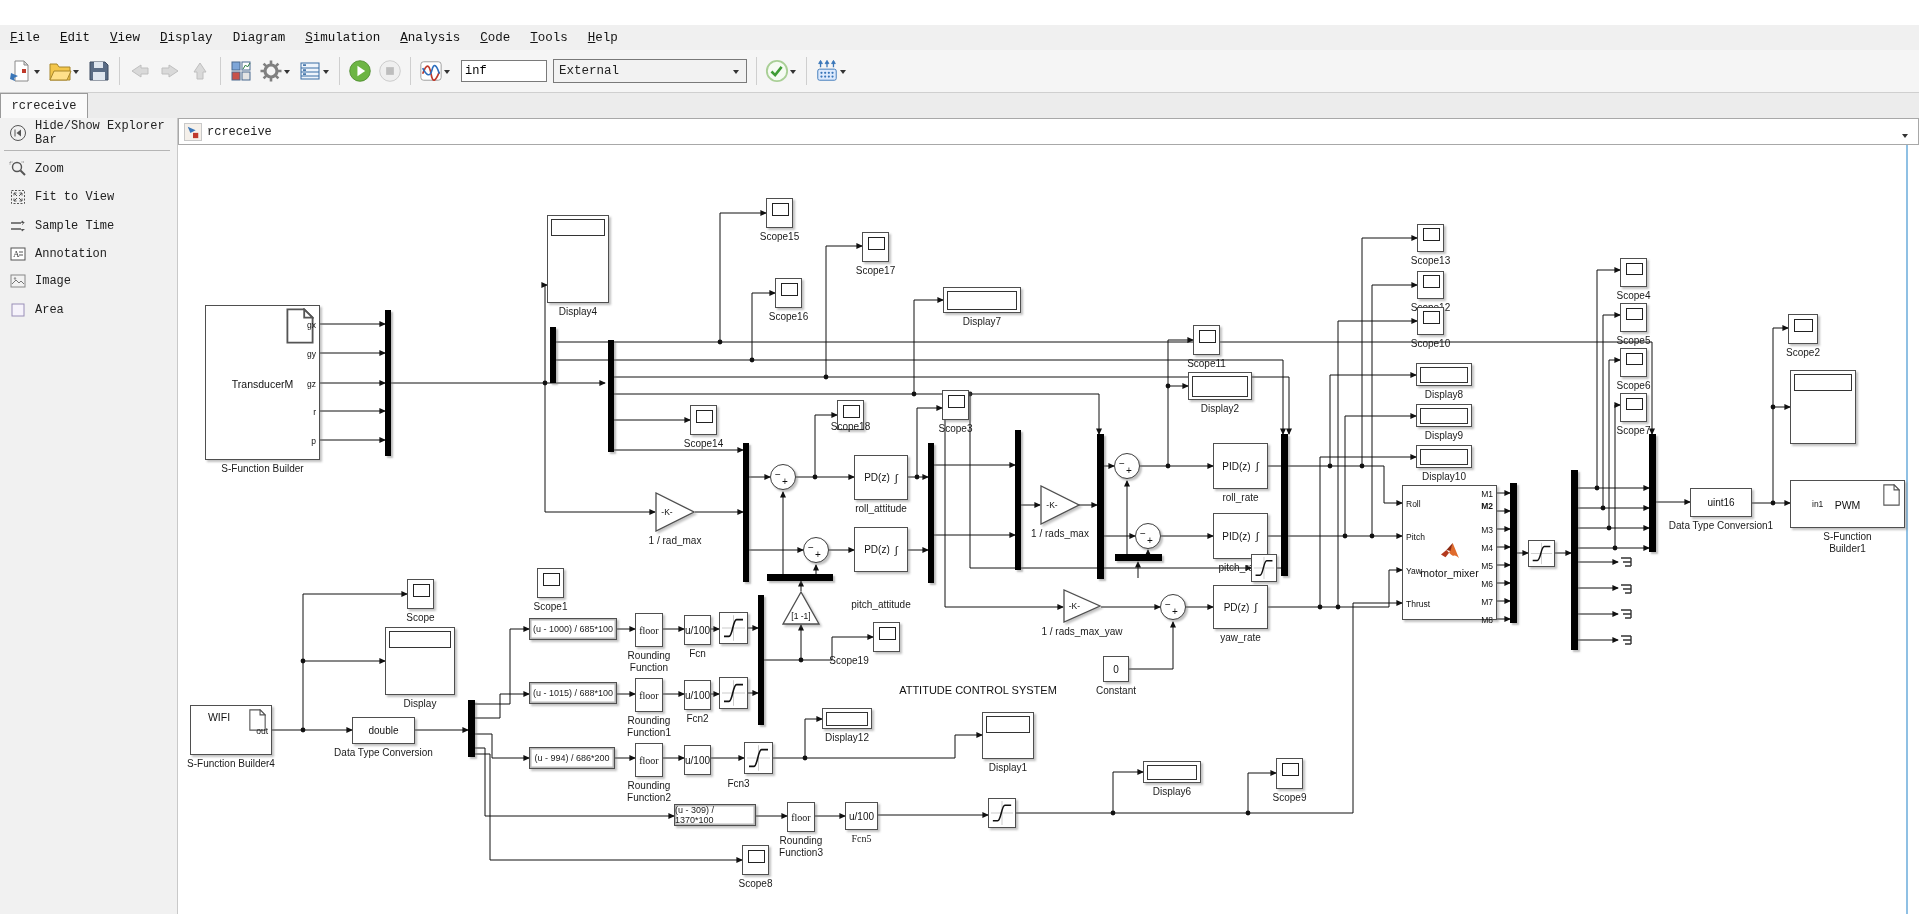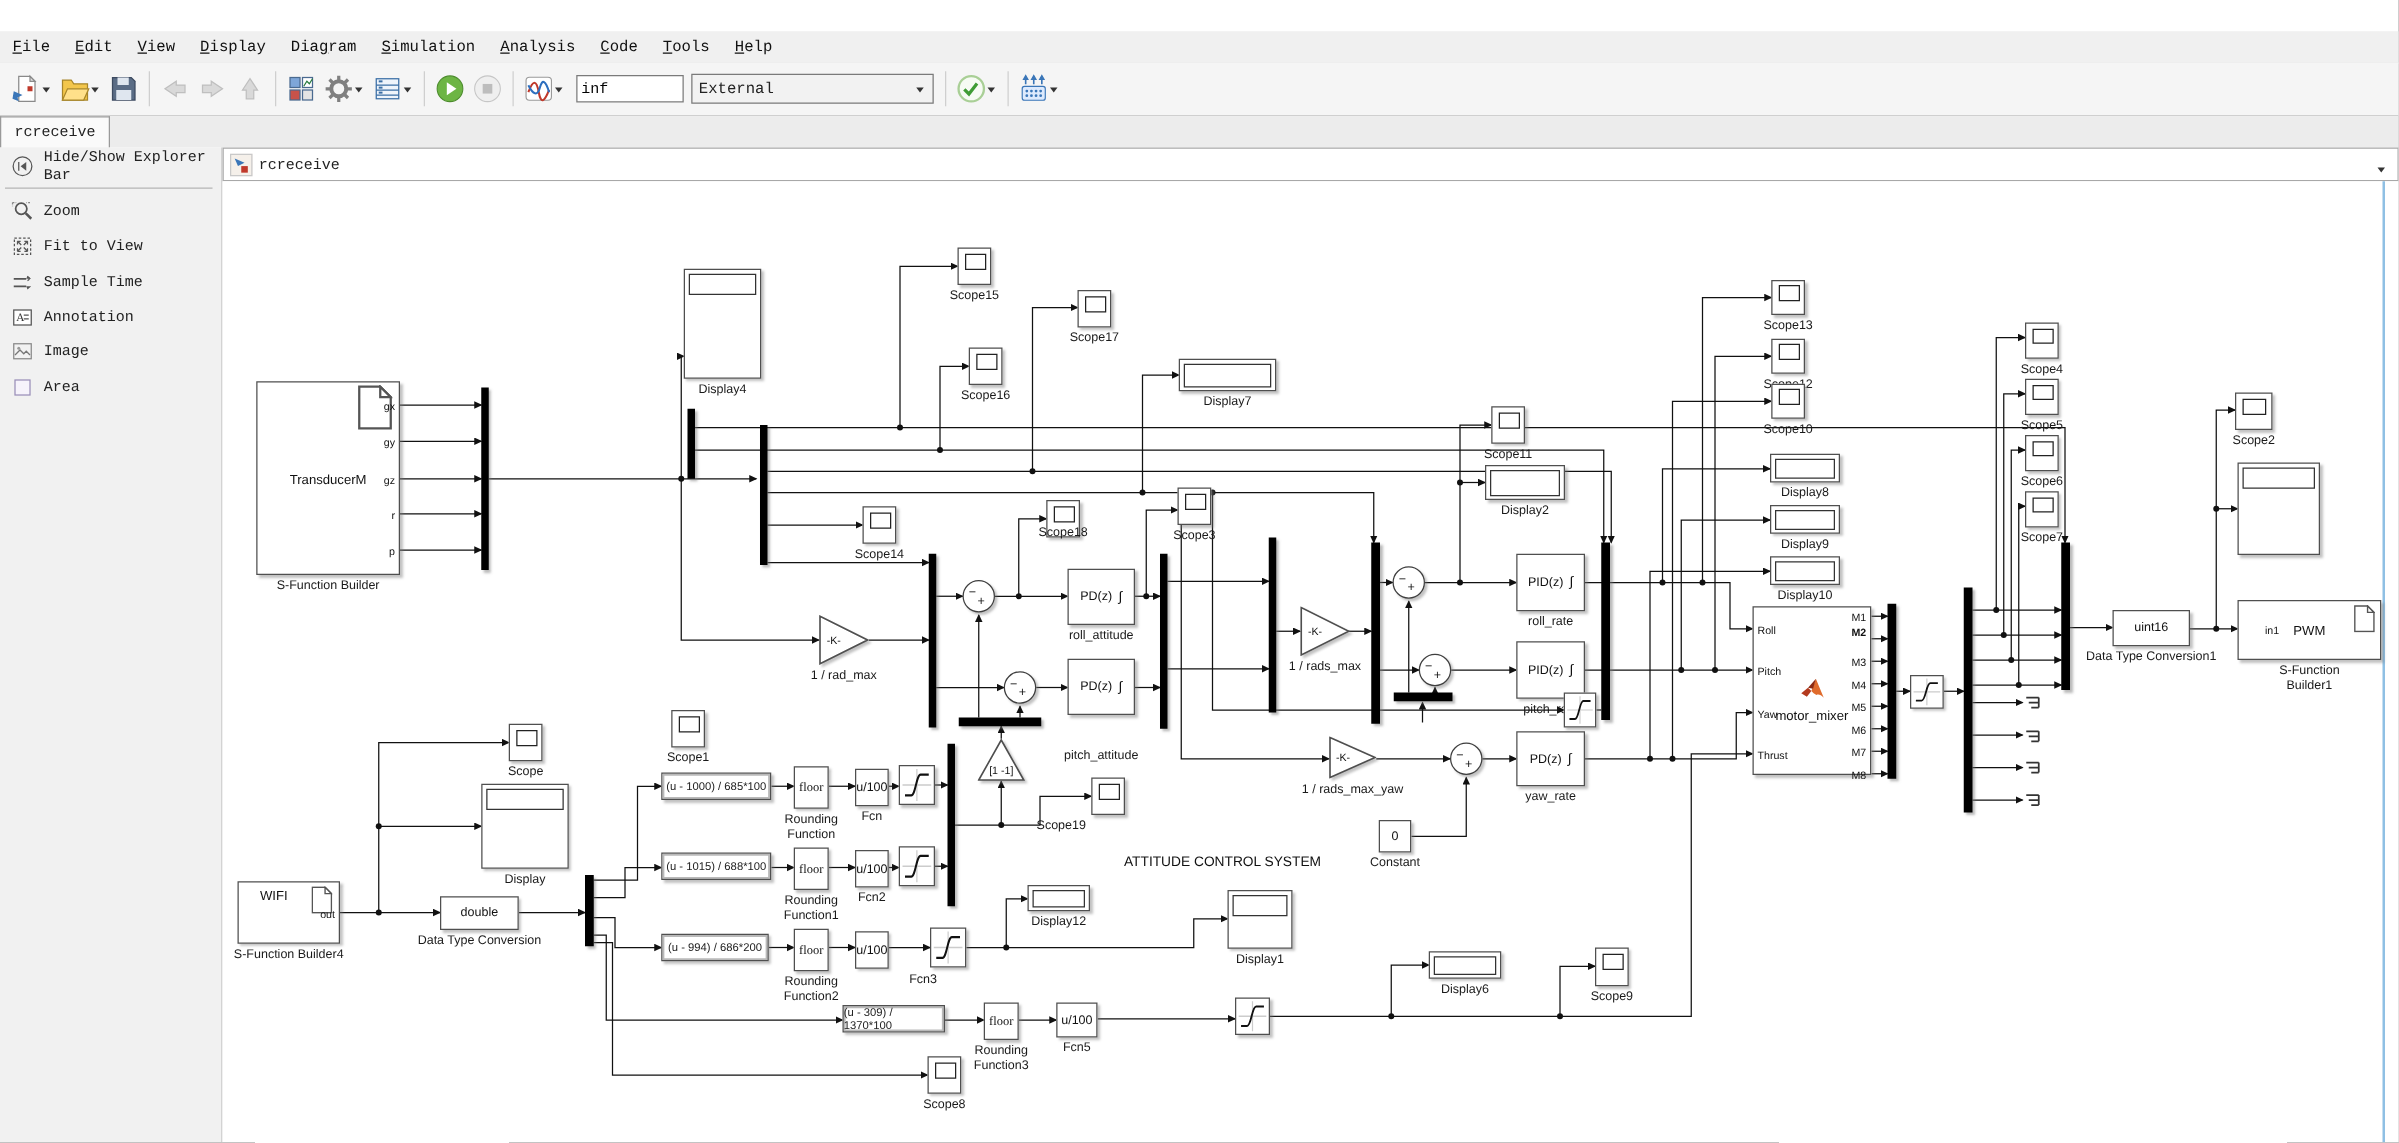--- a/index.html
+++ b/index.html
@@ -739,21 +739,21 @@
         <span>u/100</span>
       </div>
       <div class="blk-label" style="left: 519.5px; top: 568px;">Fcn2</div>
       <div class="blk boxtext" style="left: 506px; top: 600px; width: 27px; height: 30px;">
         <span>u/100</span>
       </div>
       <div class="blk-label" style="left: 519.5px; top: 633px; margin-left: 41px;">Fcn3</div>
       <div class="blk boxtext" style="left: 667px; top: 657px; width: 33px; height: 28px;">
         <span>u/100</span>
       </div>
-      <div class="blk-label" style="left: 683.5px; top: 688px;">Fcn5</div>
+      <div class="blk-label" style="left: 683.5px; top: 688px; font-family: Liberation Serif, serif;">Fcn5</div>
       <div class="blk boxtext" style="left: 174px; top: 572px; width: 63px; height: 27px;">
         <span>double</span>
       </div>
       <div class="blk-label" style="left: 205.5px; top: 602px;">Data Type Conversion</div>
       <div class="blk boxtext" style="left: 1512px; top: 343px; width: 62px; height: 29px;">
         <span>uint16</span>
       </div>
       <div class="blk-label" style="left: 1543px; top: 375px;">Data Type Conversion1</div>
       <div class="blk boxtext" style="left: 925px; top: 511px; width: 26px; height: 26px;">
         <span>0</span>

